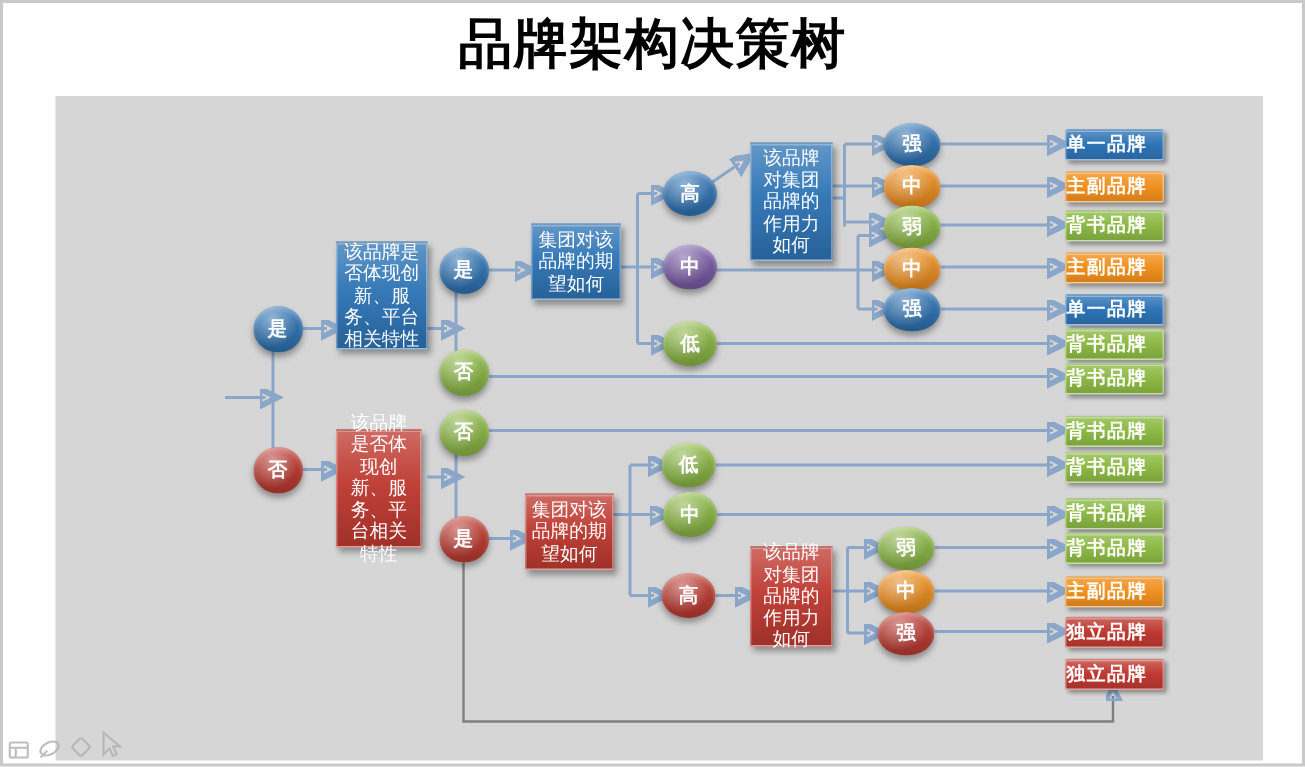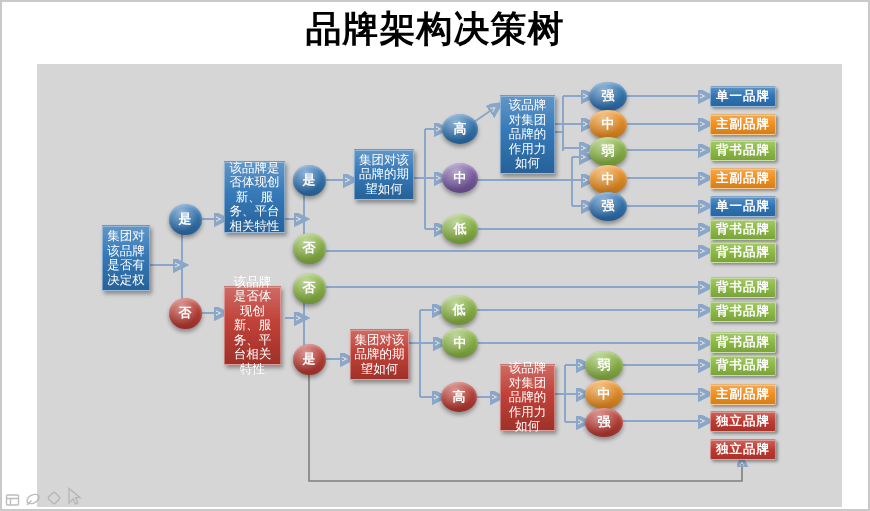--- a/index.html
+++ b/index.html
@@ -15,21 +15,21 @@
   .qbox{position:absolute;color:#fff;font-weight:normal;font-size:12.5px;line-height:14.5px;
         display:flex;align-items:center;justify-content:center;text-align:center;
         padding:2px 3px;box-sizing:border-box;border:1px solid rgba(255,255,255,.35);
         box-shadow:2px 3px 4px rgba(0,0,0,.35), inset 0 1px 0 rgba(255,255,255,.3);
         background-image:linear-gradient(rgba(255,255,255,.25),rgba(255,255,255,.04) 45%,rgba(0,0,0,.16));}
   .ell{position:absolute;border-radius:50%;color:#fff;font-weight:bold;font-size:13px;
        display:flex;align-items:center;justify-content:center;
        box-shadow:0 3px 4px rgba(0,0,0,.35), inset 0 2px 3px rgba(255,255,255,.3);
        background-image:radial-gradient(ellipse at 38% 28%, rgba(255,255,255,.45), rgba(255,255,255,0) 60%),
                         linear-gradient(rgba(255,255,255,.08),rgba(0,0,0,.22));}
-  .result{position:absolute;color:#fff;font-weight:bold;font-size:12.5px;text-align:center;
+  .result{position:absolute;color:#fff;font-weight:bold;font-size:12.5px;text-align:left;
           line-height:19px;border-radius:2px;border:1px solid rgba(255,255,255,.4);box-sizing:border-box;
           letter-spacing:1px;
           box-shadow:2px 2px 3px rgba(0,0,0,.35), inset 0 1px 0 rgba(255,255,255,.35);
           background-image:linear-gradient(rgba(255,255,255,.22),rgba(255,255,255,0) 50%,rgba(0,0,0,.12));}
   .c-blue{background-color:var(--c-blue,#2E74B5);}
   .c-red{background-color:var(--c-red,#BE3A31);}
   .c-green{background-color:var(--c-green,#8CB944);}
   .c-orange{background-color:var(--c-orange,#F0901F);}
   .c-purple{background-color:var(--c-purple,#7A5BA6);}
   .toolbar{position:absolute;left:0;top:483px;width:120px;height:26px;}
@@ -98,21 +98,20 @@
     <path d="M563,392 H578" marker-end="url(#arr)"></path>
     <path d="M563,420 H578" marker-end="url(#arr)"></path>
     <path d="M621,363 H700" marker-end="url(#arr)"></path>
     <path d="M621,392 H700" marker-end="url(#arr)"></path>
     <path d="M621,419 H700" marker-end="url(#arr)"></path>
 
     <path class="wg" d="M307,373 V479 H740 V462" marker-end="url(#arrg)"></path>
   </svg>
 
   <div id="nodes">
-      <div class="qbox c-blue" style="left: 100px; top: 223px; width: 48px; height: 66px;">集团对该品牌是否有决定权</div>
       <div class="qbox c-blue" style="left: 222px; top: 159px; width: 61px; height: 72px;">该品牌是否体现创新、服务、平台相关特性</div>
       <div class="qbox c-blue" style="left: 352px; top: 147px; width: 60px; height: 51px;">集团对该品牌的期望如何</div>
       <div class="qbox c-blue" style="left: 498px; top: 93px; width: 55px; height: 79px;">该品牌对集团品牌的作用力如何</div>
       <div class="qbox c-red" style="left: 222px; top: 284px; width: 57px; height: 79px;">该品牌是否体现创新、服务、平台相关特性</div>
       <div class="qbox c-red" style="left: 348px; top: 327px; width: 59px; height: 51px;">集团对该品牌的期望如何</div>
       <div class="qbox c-red" style="left: 498px; top: 362px; width: 55px; height: 67px;">该品牌对集团品牌的作用力如何</div>
       <div class="ell c-blue" style="left: 166.5px; top: 201.5px; width: 33px; height: 31px;">是</div>
       <div class="ell c-red" style="left: 166.5px; top: 295.5px; width: 33px; height: 31px;">否</div>
       <div class="ell c-blue" style="left: 290.5px; top: 162.5px; width: 33px; height: 31px;">是</div>
       <div class="ell c-green" style="left: 290.5px; top: 230.5px; width: 33px; height: 31px;">否</div>

